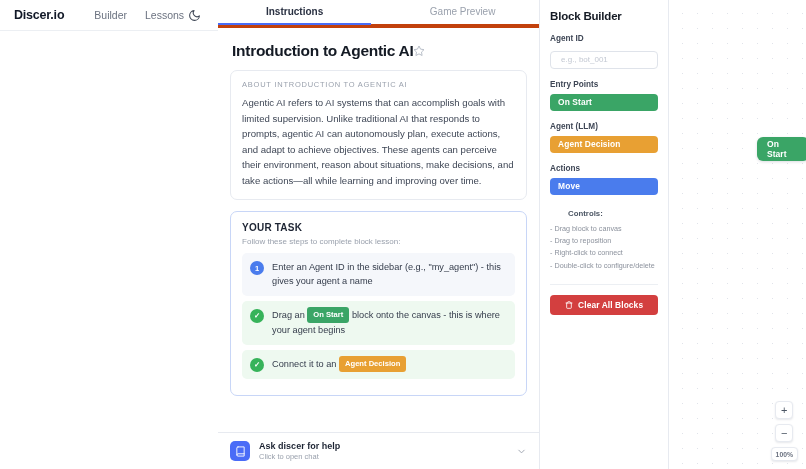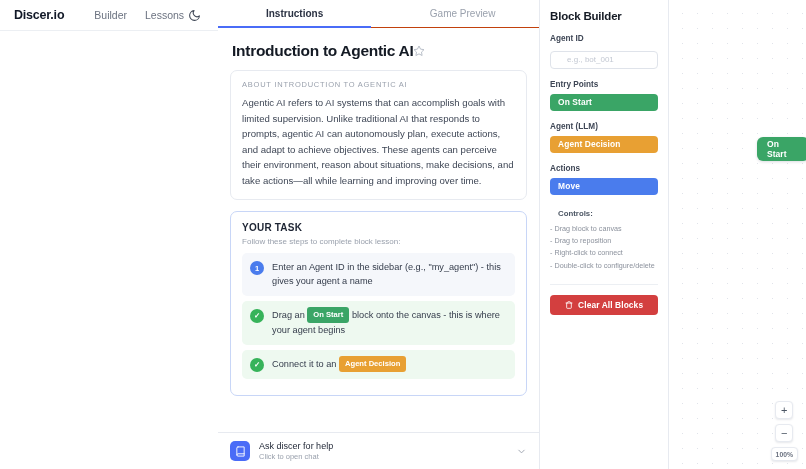--- a/index.html
+++ b/index.html
@@ -30,21 +30,21 @@
   .body { flex: 1; display: flex; min-height: 0; }
 
   
   .left {
     width: 322px; flex: 0 0 322px;
     display: flex; flex-direction: column;
     border-right: 1px solid #e7eaf0;
     background: #ffffff;
     min-height: 0;
   }
-  .tabs { display: flex; height: 28px; flex: 0 0 28px; border-bottom: 1px solid #c2410c; gap: 15px; }
+  .tabs { display: flex; height: 28px; flex: 0 0 28px; border-bottom: 4px solid #c2410c; gap: 15px; }
   .tab {
     flex: 1; display: flex; align-items: center; justify-content: center;
     font-size: 10px; color: #9aa1ad; cursor: pointer;
     border-bottom: 2px solid transparent; margin-bottom: -1px;
   }
   .tab.active { color: #2a3142; font-weight: bold; border-bottom-color: #4a6cf7; }
 
   .left-scroll { flex: 1; overflow: hidden; padding: 10px 12px 0 12px; min-height: 0; }
 
   .title-row { display: flex; align-items: center; margin: 4px 0 10px 2px; }
@@ -91,51 +91,51 @@
 
   .helpbar {
     flex: 0 0 auto; border-top: 1px solid #e7eaf0;
     padding: 8px 12px; display: flex; align-items: center; gap: 9px;
     background: #ffffff; cursor: pointer;
   }
   .help-icon {
     width: 20px; height: 20px; border-radius: 5px; background: #4a6cf7;
     display: flex; align-items: center; justify-content: center; flex: 0 0 20px;
   }
-  .help-text-main { font-size: 9px; font-weight: normal; color: #1d2433; }
+  .help-text-main { font-size: 9px; font-weight: bold; color: #1d2433; }
   .help-text-sub { font-size: 7.5px; color: #9aa1ad; margin-top: 1px; }
   .help-spacer { flex: 1; }
   .chevron { color: #9aa1ad; line-height: 0; }
 
   
   .builder {
     width: 129px; flex: 0 0 129px;
     border-right: 1px solid #e7eaf0;
     padding: 10px 10px 0 10px;
     background: #ffffff; overflow: hidden;
   }
   .builder-title { font-size: 11.5px; font-weight: bold; color: #141a24; margin-bottom: 12px; letter-spacing: -0.2px; }
   .field-label { font-size: 8.2px; font-weight: bold; color: #3f4756; margin-bottom: 5px; }
   .agent-input {
     width: 100%; height: 18px; border: 1px solid #dfe3ea; border-radius: 4px;
-    font-size: 8px; padding: 0 16px; color: #2a3142; outline: none;
+    font-size: 8px; padding: 0 10px; color: #2a3142; outline: none;
     font-family: "Liberation Sans", sans-serif; background: #fff;
   }
   .agent-input::placeholder { color: #c3c8d2; }
   .section-label { font-size: 8.2px; font-weight: bold; color: #3f4756; margin: 11px 0 5px 0; }
   .palette-block {
     height: 17px; border-radius: 4px; display: flex; align-items: center;
     padding-left: 8px; font-size: 8.4px; color: #fff; font-weight: bold;
     cursor: grab; letter-spacing: 0.1px;
   }
   .palette-block.green { background: #3aa566; }
   .palette-block.orange { background: #e8a033; }
   .palette-block.blue { background: #4a7ced; }
 
-  .controls-title { font-size: 7.8px; font-weight: bold; color: #4b5563; margin: 14px 0 5px 8px; }
+  .controls-title { font-size: 7.8px; font-weight: bold; color: #4b5563; margin: 14px 0 5px 18px; }
   .controls-list { list-style: none; }
   .controls-list li { font-size: 7.2px; color: #8b919c; line-height: 1.72; }
 
   .divider { height: 1px; background: #eceff3; margin: 12px 0 10px 0; }
   .clear-btn {
     width: 100%; height: 20px; border: none; border-radius: 4px;
     background: #d33f3f; color: #fff; font-size: 8.4px; font-weight: bold;
     display: flex; align-items: center; justify-content: center; gap: 5px;
     cursor: pointer; font-family: "Liberation Sans", sans-serif; letter-spacing: 0.1px;
   }

